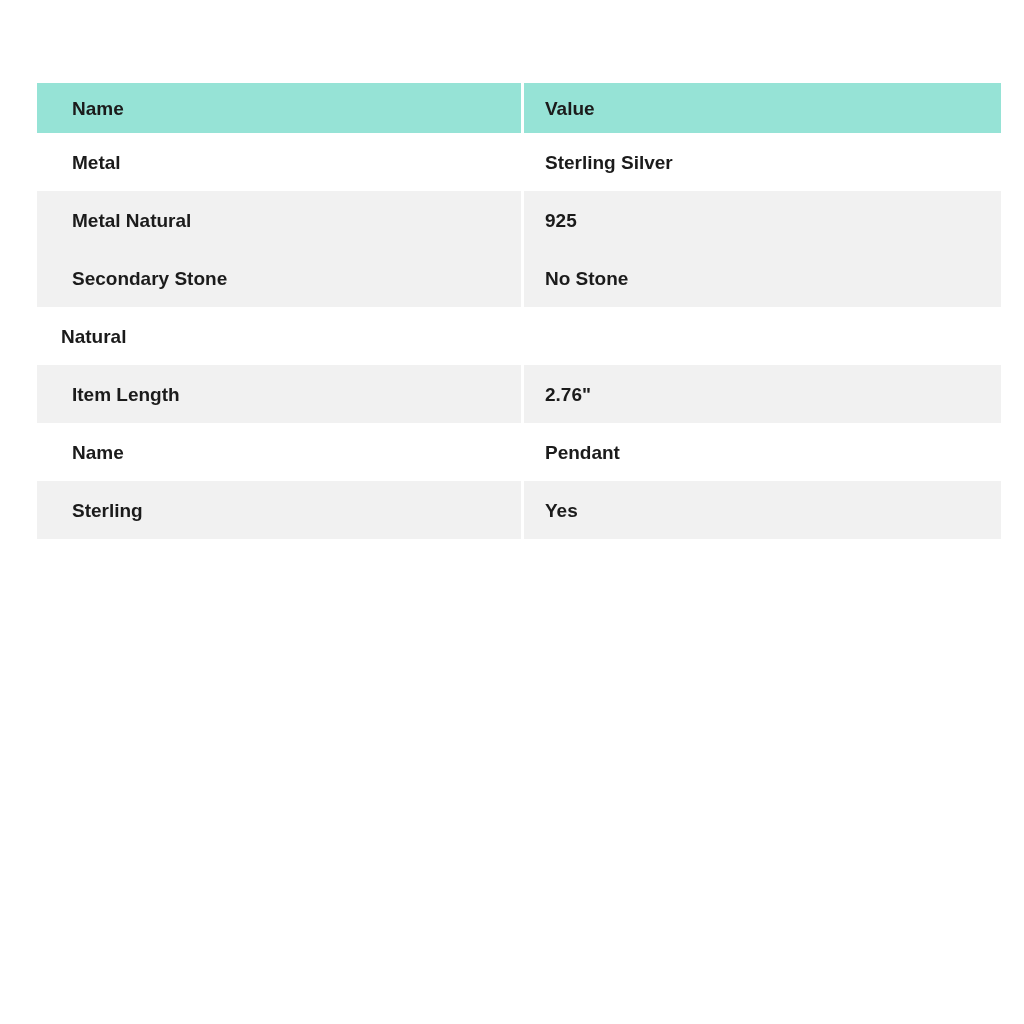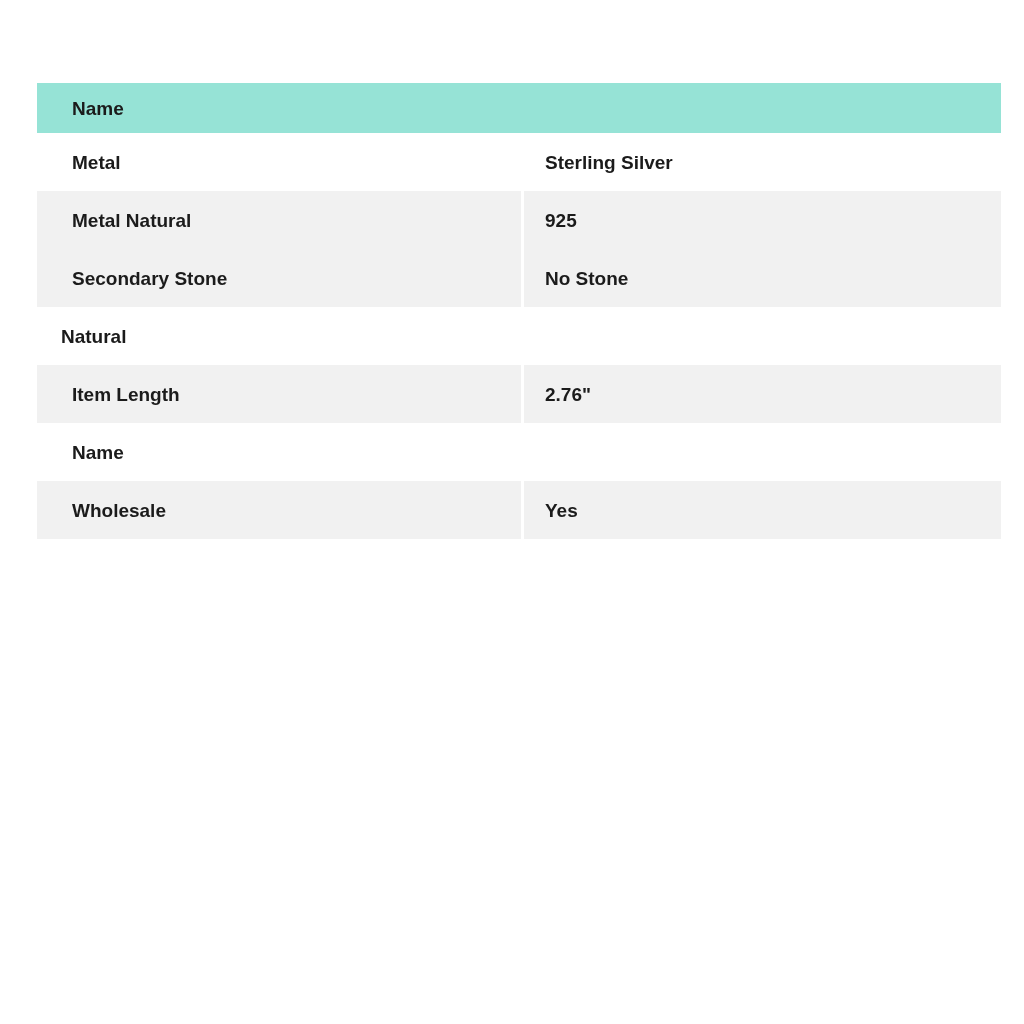--- a/index.html
+++ b/index.html
@@ -62,20 +62,21 @@
     border-left: 3px solid var(--divider);
   }
 </style>
 </head>
 <body>
 
 <div class="page">
   <div class="spec-table">
     <div class="row header">
       <div class="cell name">Name</div>
+      <div class="cell value">Value</div>
     </div>
     <div id="table-body">
   <div class="row">
     <div class="cell name">Metal</div>
     <div class="cell value">Sterling Silver</div>
   </div>
 
   <div class="row alt">
     <div class="cell name">Metal Natural</div>
     <div class="cell value">925</div>
@@ -91,21 +92,22 @@
     <div class="cell value">Natural</div>
   </div>
 
   <div class="row alt">
     <div class="cell name">Item Length</div>
     <div class="cell value">2.76"</div>
   </div>
 
   <div class="row">
     <div class="cell name">Name</div>
+    <div class="cell value">Pendant</div>
   </div>
 
   <div class="row alt">
-    <div class="cell name">Wholesale</div>
+    <div class="cell name">Sterling</div>
     <div class="cell value">Yes</div>
   </div>
 </div>
   </div>
 </div>
 
 </body></html>

